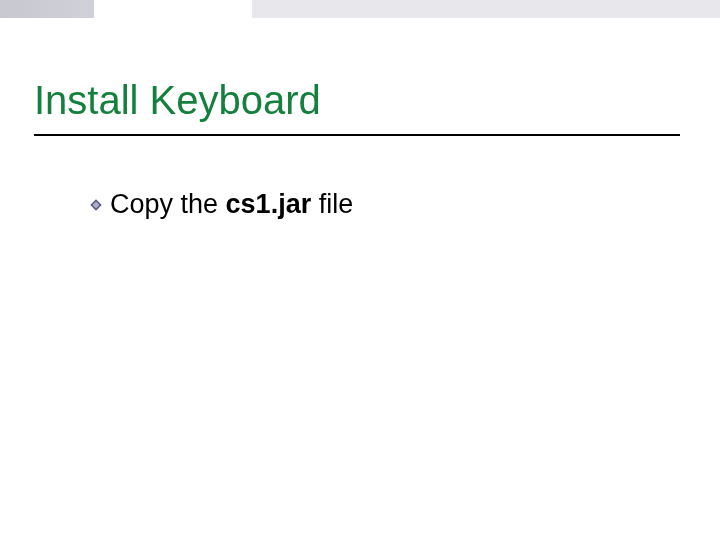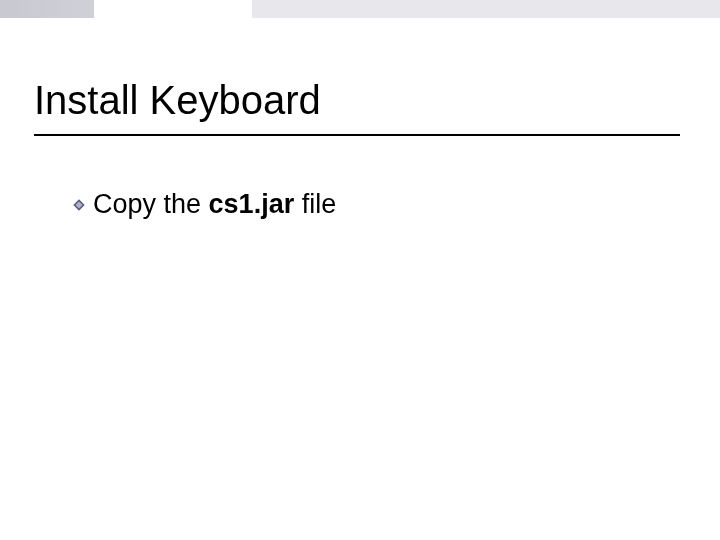--- a/index.html
+++ b/index.html
@@ -18,35 +18,35 @@
       width: 720px;
       height: 18px;
       background: linear-gradient(90deg, #c8c8d0 0%, #d0d0d8 13%, #ffffff 13%, #ffffff 35%, #e8e8ec 35%, #e8e8ec 100%);
     }
     .title {
       position: absolute;
       top: 78px;
       left: 34px;
       font-family: Tahoma, Verdana, sans-serif;
       font-size: 40px;
-      color: #000000;
+      color: #15803d;
       font-weight: normal;
     }
     .title-underline {
       position: absolute;
       top: 134px;
       left: 34px;
       width: 646px;
       height: 2px;
       background: #000;
     }
     .bullet-level1 {
       position: absolute;
       top: 189px;
-      left: 71px;
+      left: 88px;
       display: flex;
       align-items: flex-start;
       justify-content: center;
     }
     .diamond-icon {
       width: 16px;
       height: 16px;
       margin-top: 8px;
       margin-right: 6px;
       flex-shrink: 0;

